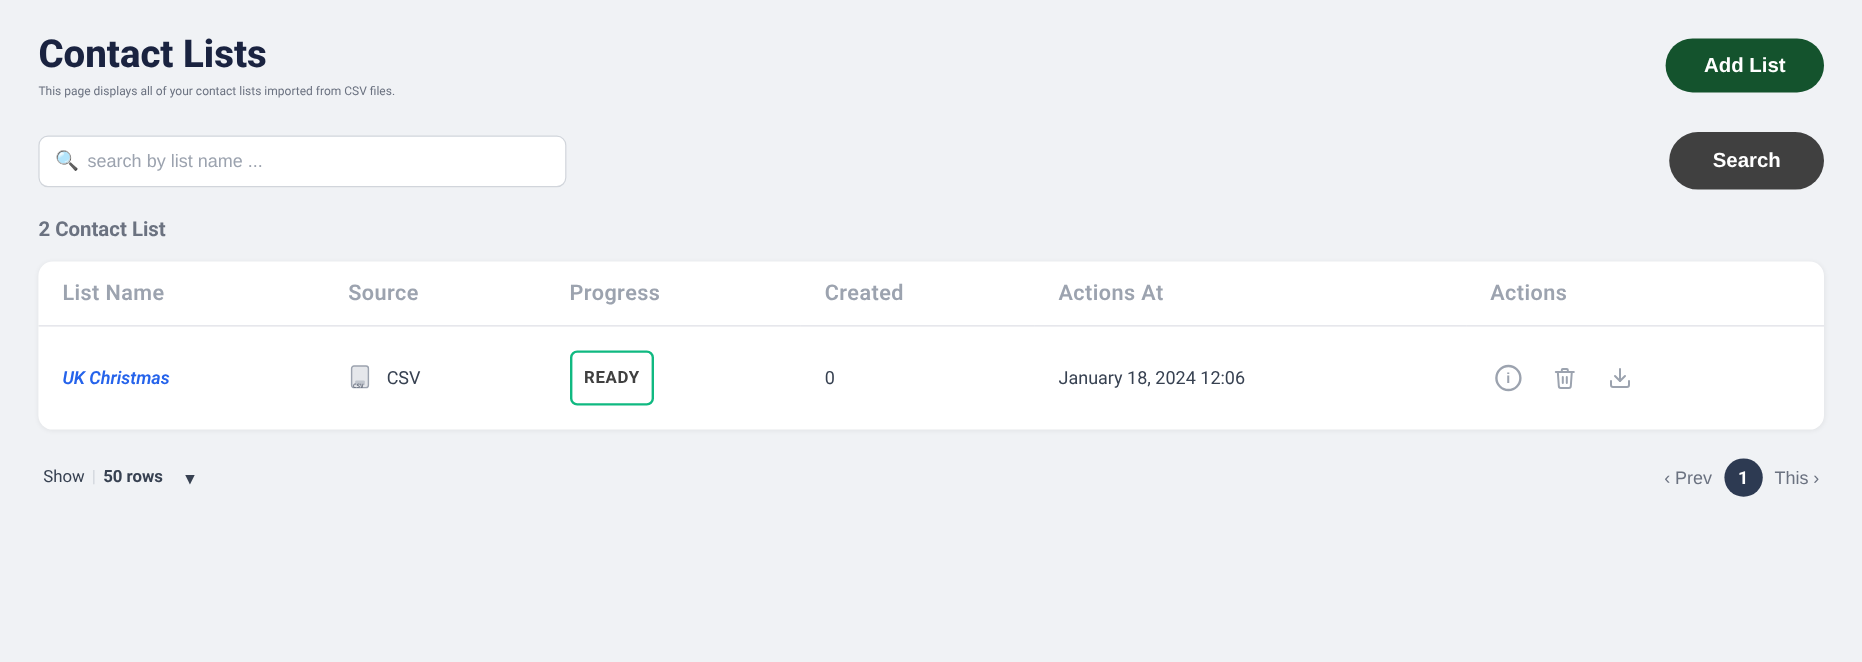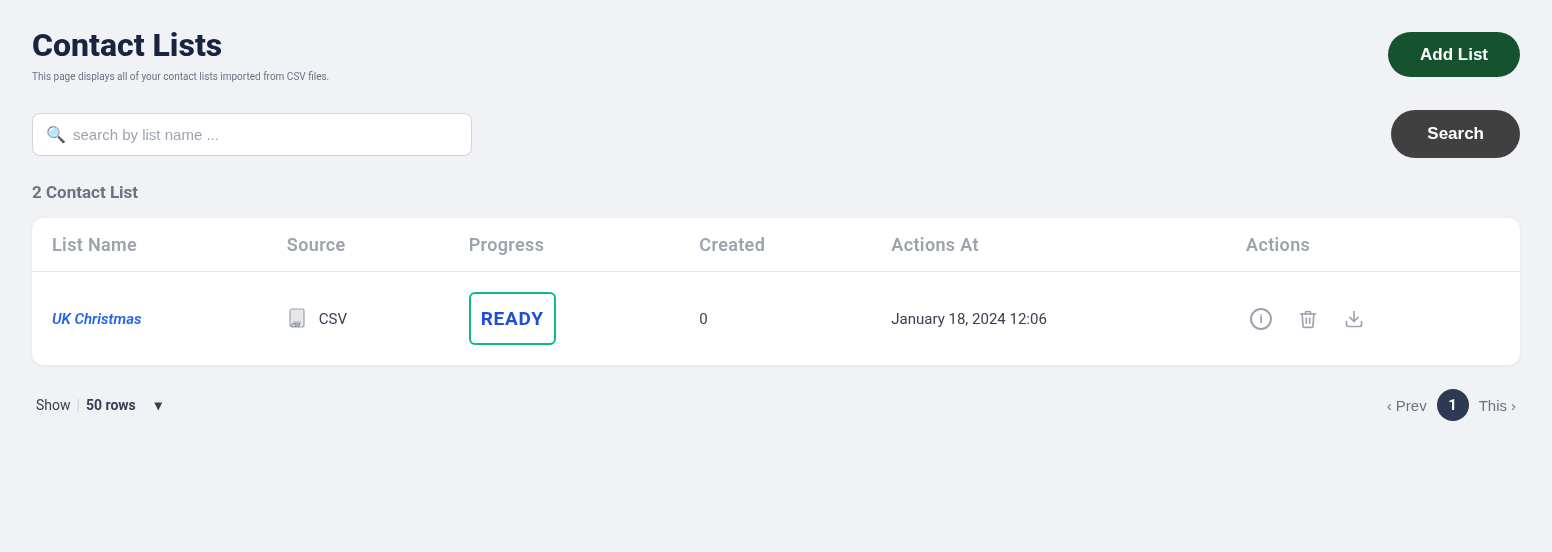--- a/index.html
+++ b/index.html
@@ -138,23 +138,23 @@
       gap: 8px;
       color: #374151;
     }
     .csv-icon {
       display: flex;
       align-items: center;
     }
     .badge-ready {
       display: inline-block;
       border: 2px solid #10b981;
-      color: #1d4ed8;
-      font-weight: 700;
-      font-size: 19px;
+      color: #404040;
+      font-weight: 700;
+      font-size: 14px;
       border-radius: 6px;
       padding: 13px 10px;
       letter-spacing: 0.04em;
     }
     .actions-cell {
       display: flex;
       align-items: center;
       gap: 18px;
     }
     .action-icon-btn {

